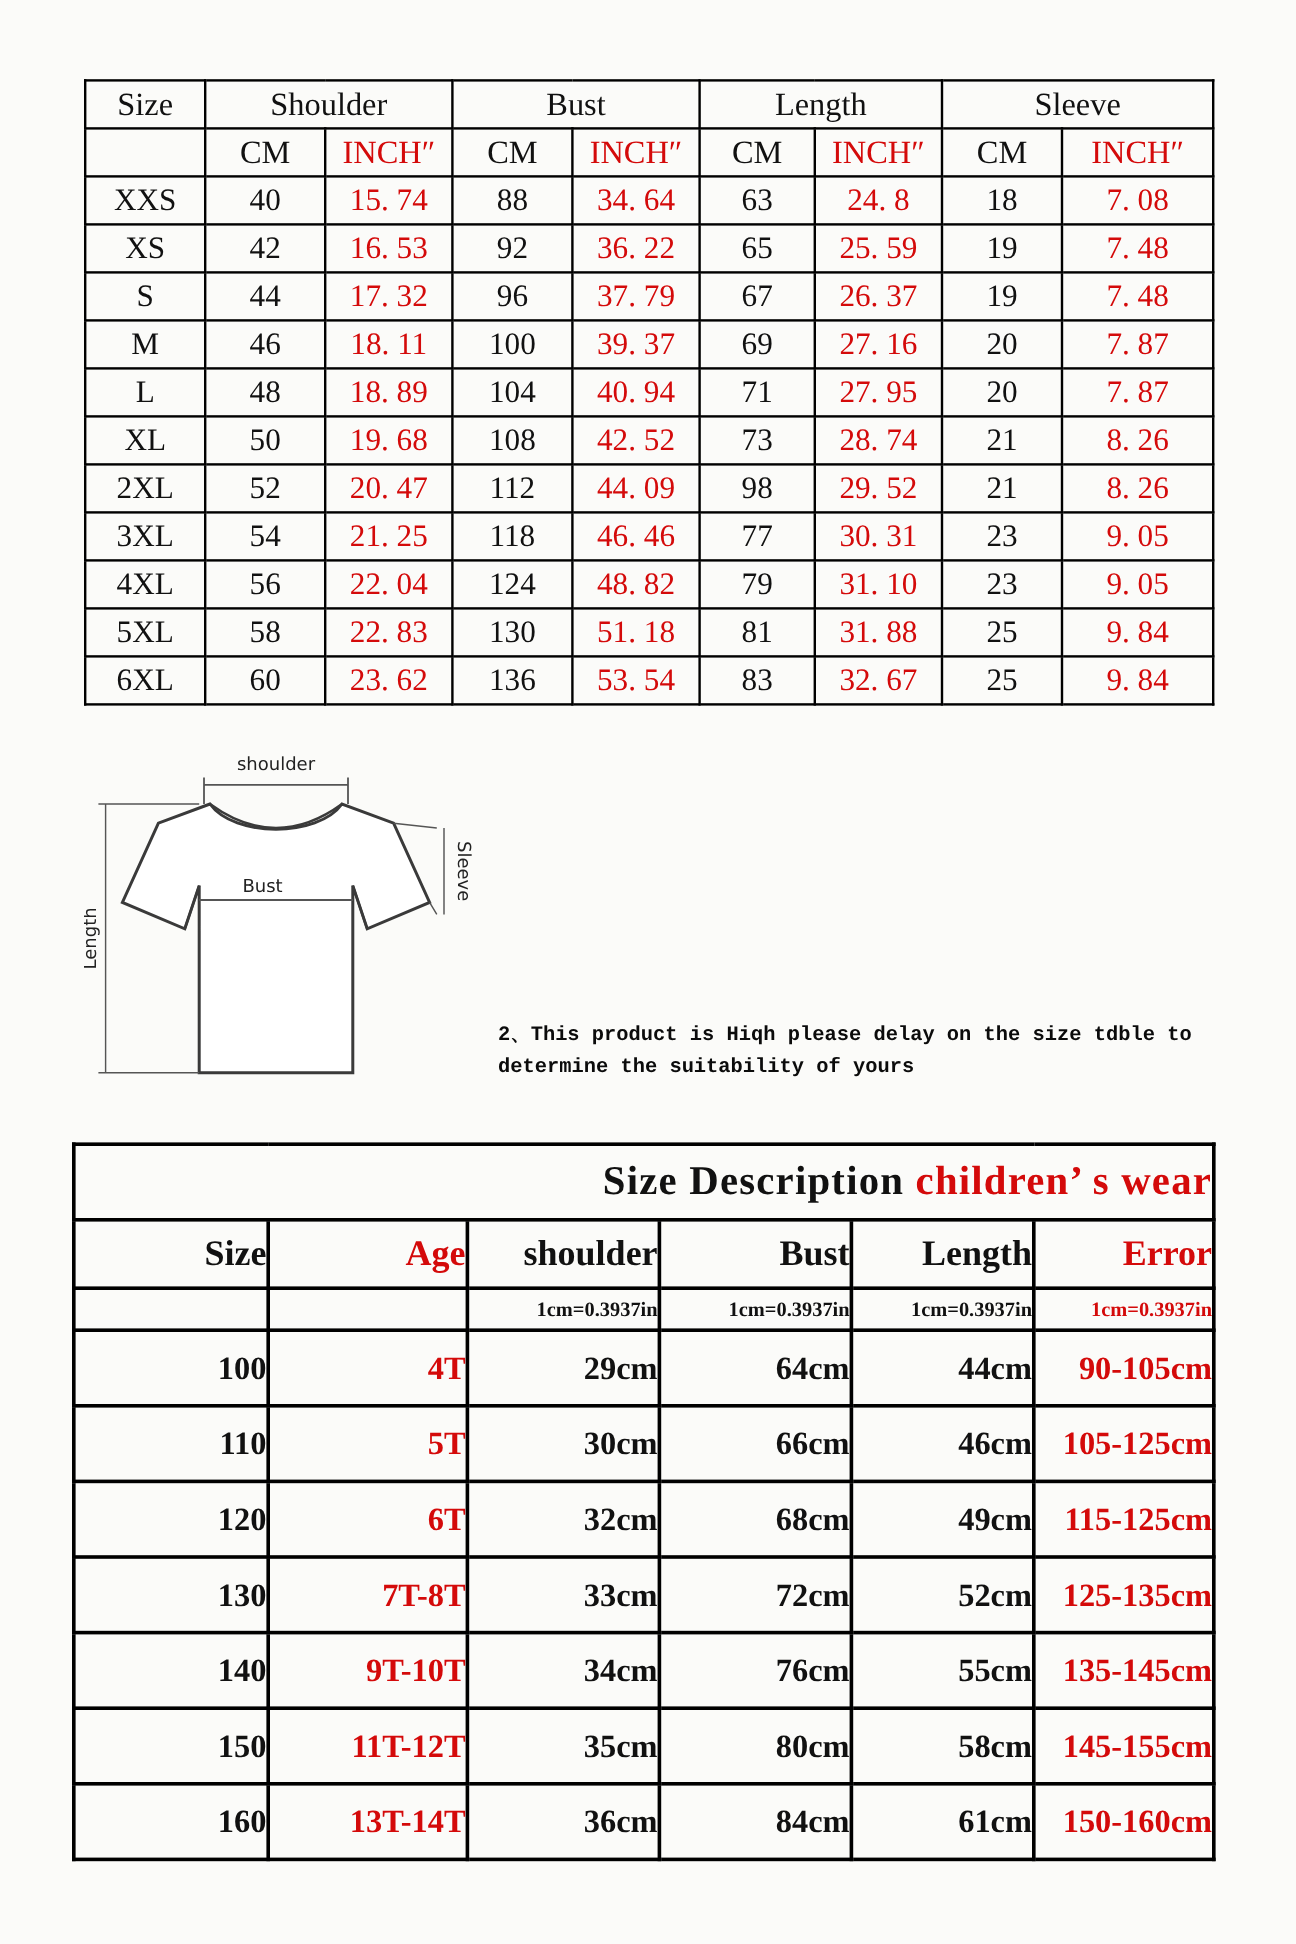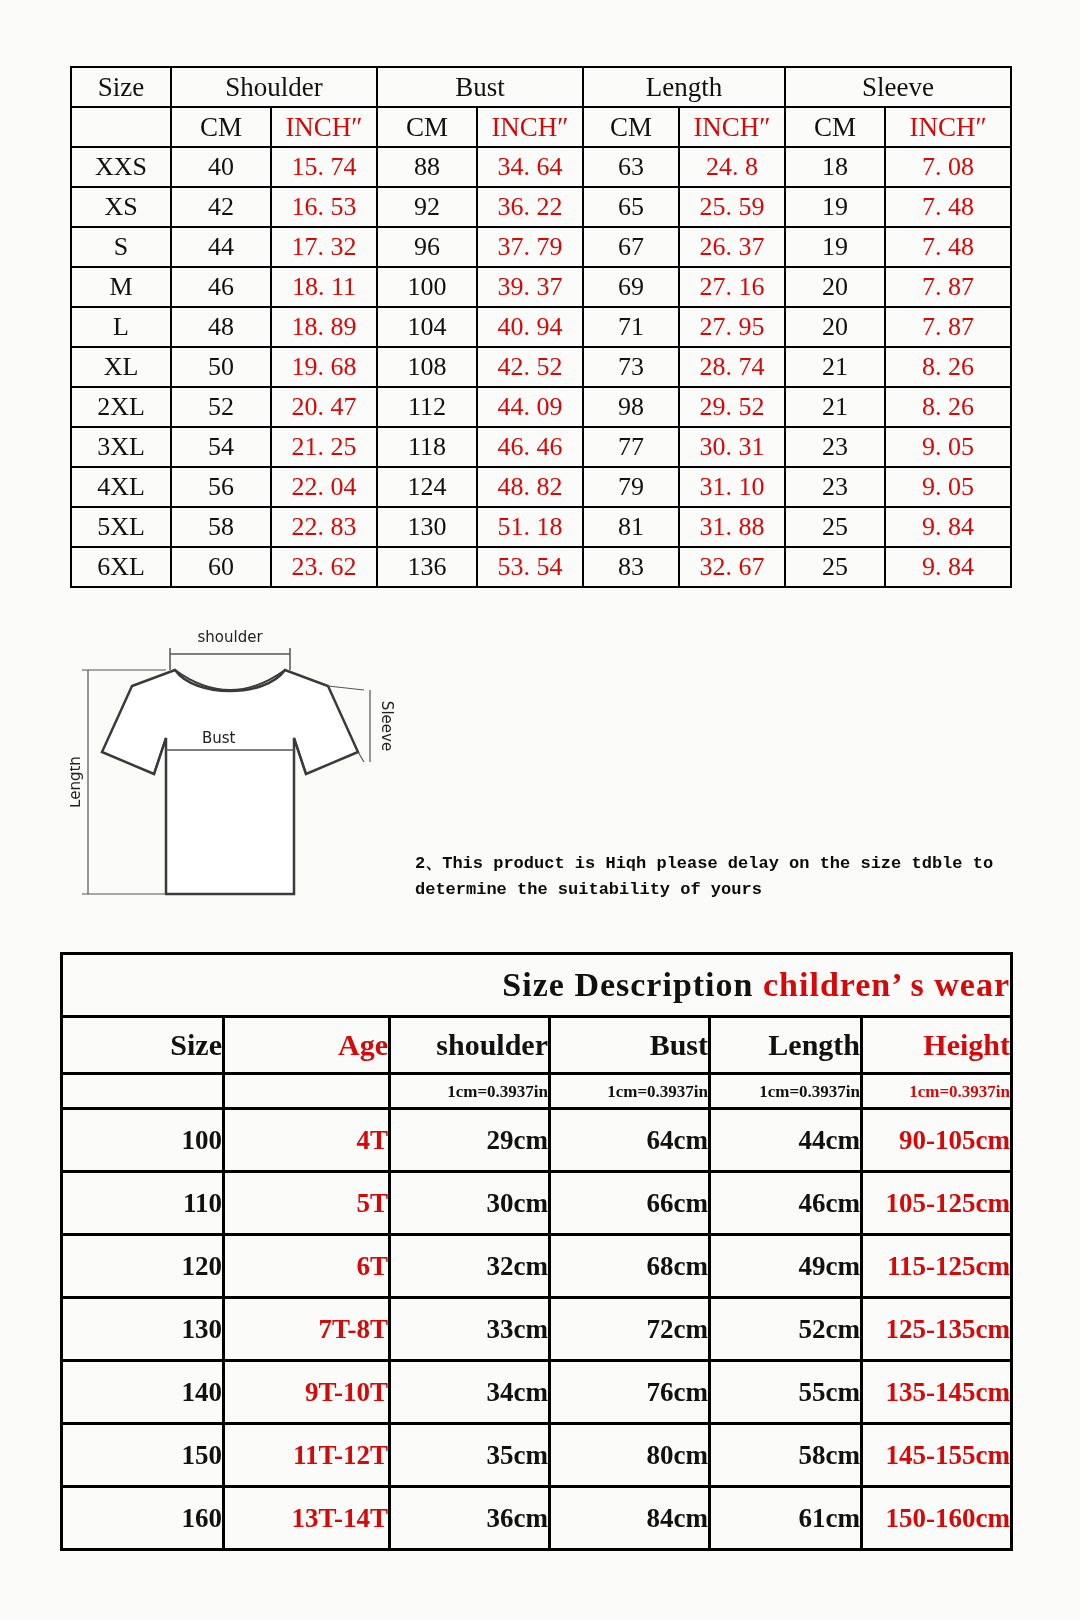--- a/index.html
+++ b/index.html
@@ -234,21 +234,21 @@
           <span>Size Description</span>
           <span class="red">children’ s wear</span>
         </th>
       </tr>
       <tr class="kids-head">
         <th>Size</th>
         <th class="red">Age</th>
         <th>shoulder</th>
         <th>Bust</th>
         <th>Length</th>
-        <th class="red">Height</th>
+        <th class="red">Error</th>
       </tr>
       <tr class="kids-sub">
         <th></th>
         <th></th>
         <th>1cm=0.3937in</th>
         <th>1cm=0.3937in</th>
         <th>1cm=0.3937in</th>
         <th class="red">1cm=0.3937in</th>
       </tr>
     </thead>

